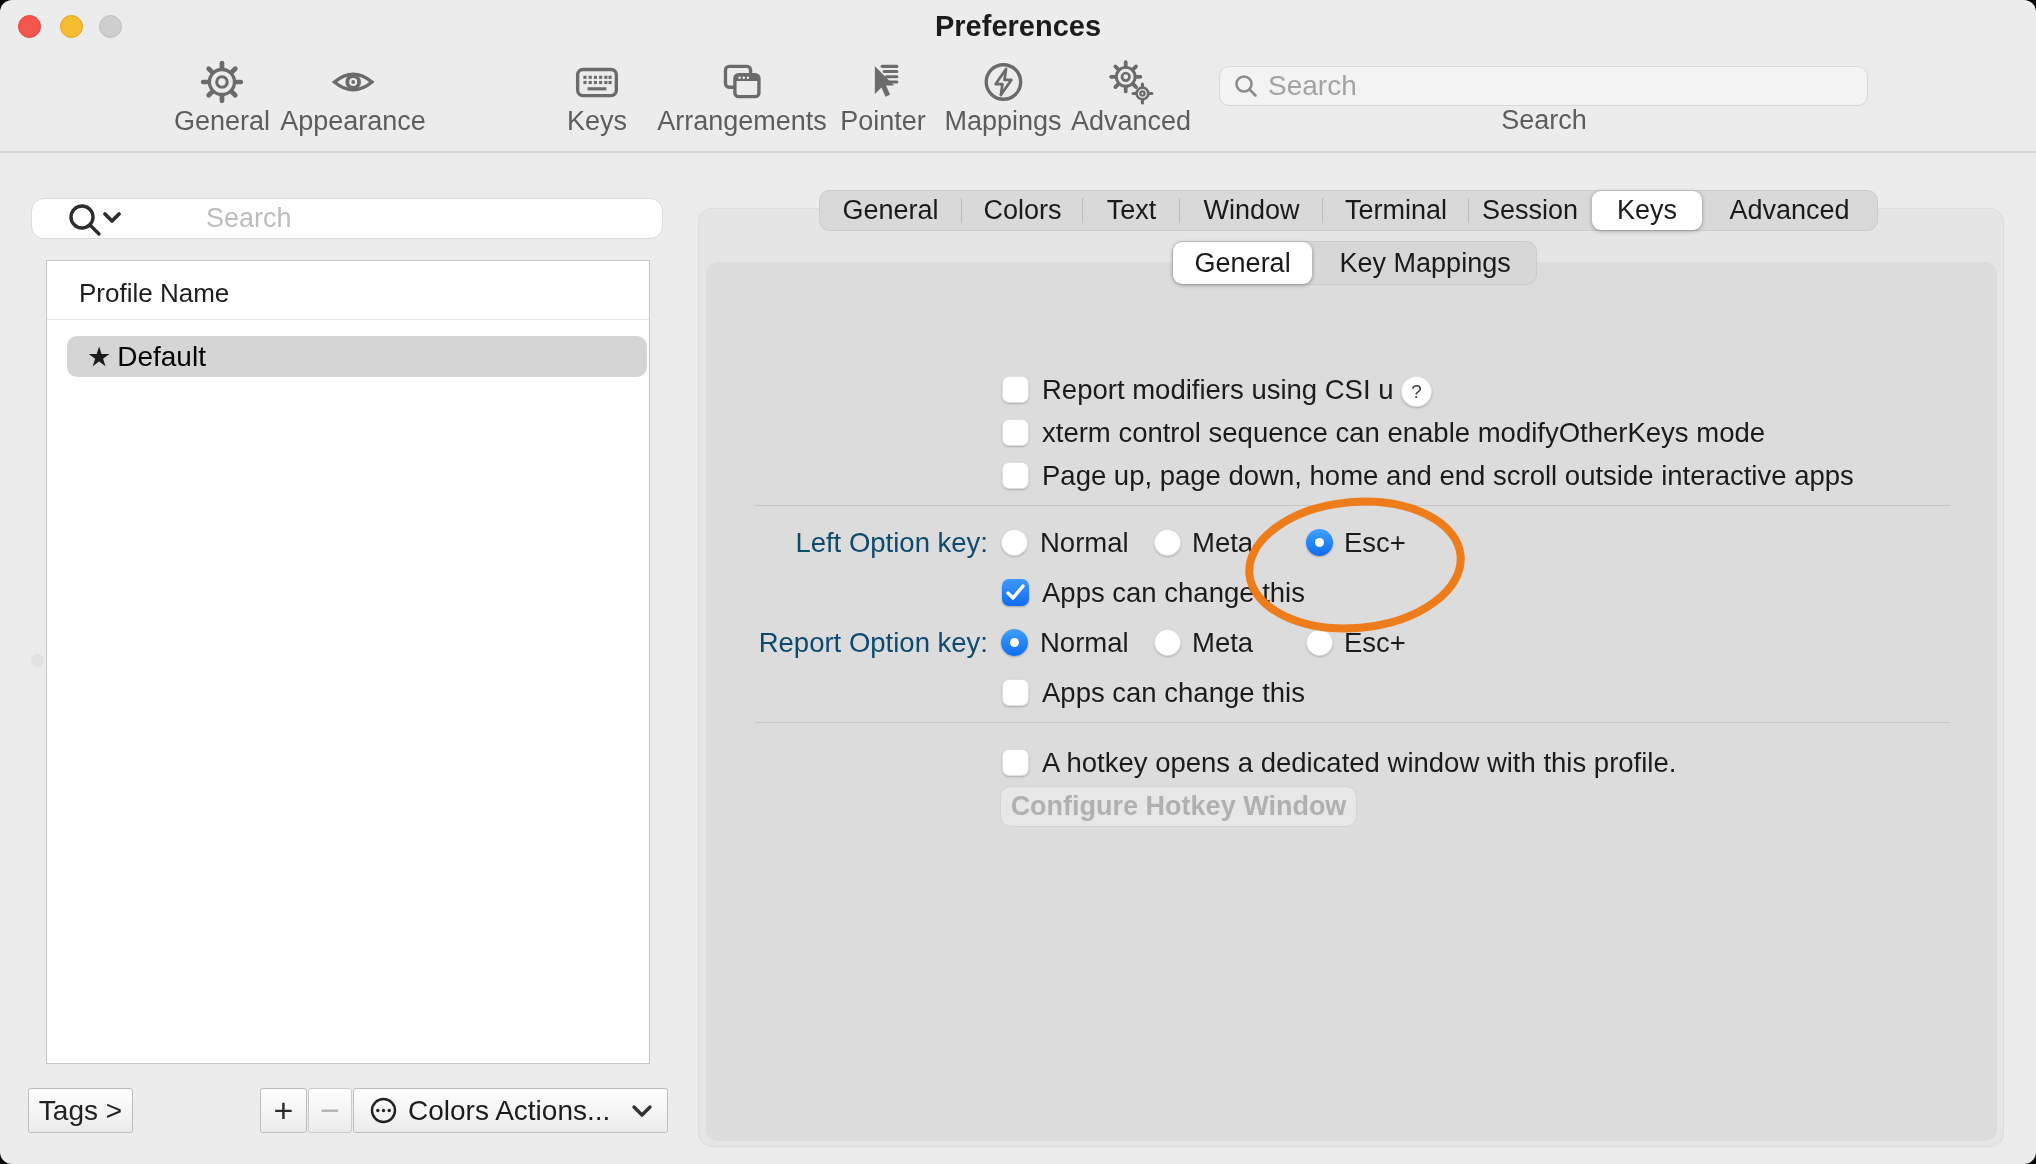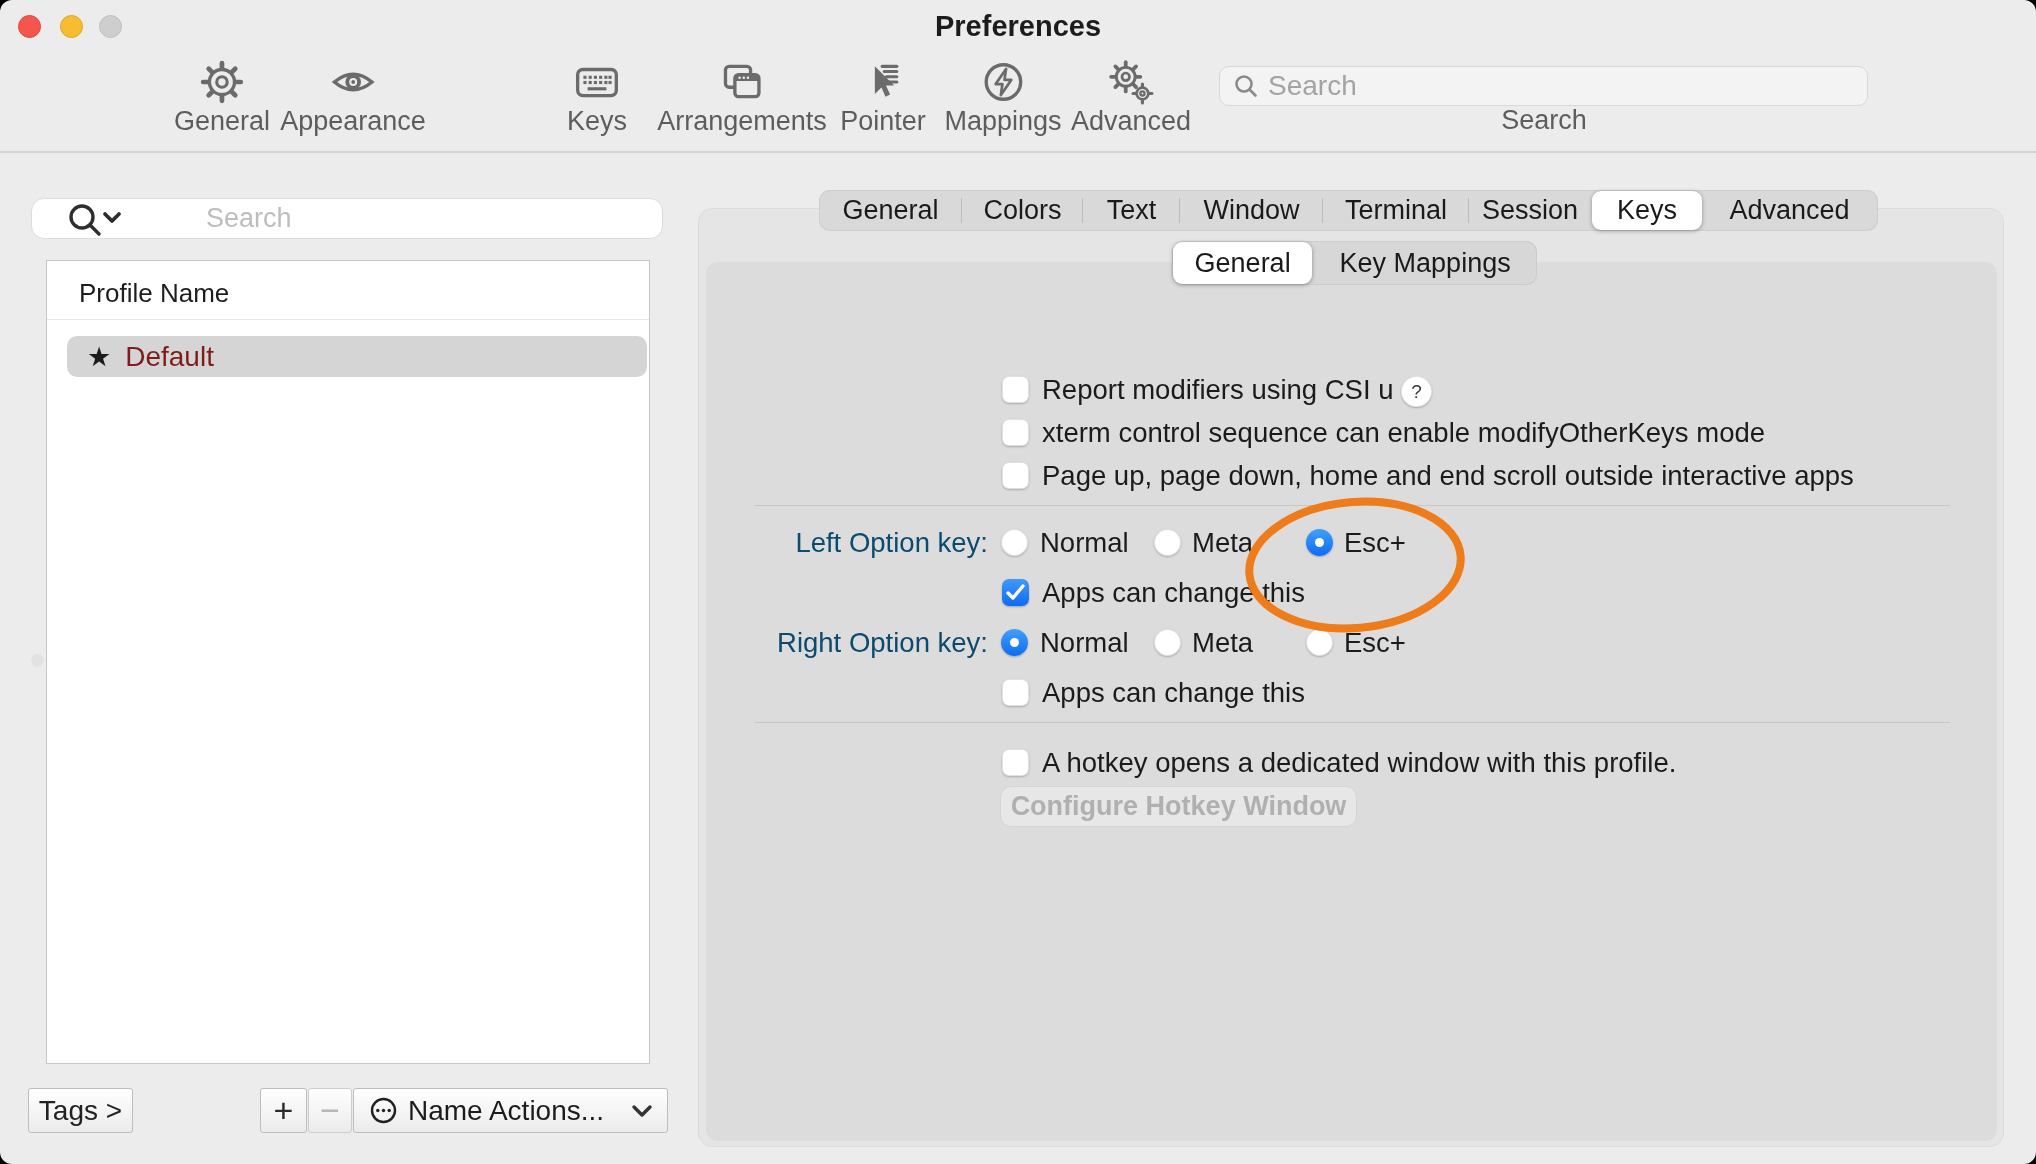--- a/index.html
+++ b/index.html
@@ -25,21 +25,21 @@
   .toolbar-divider{position:absolute;left:0;top:151px;width:100%;height:2px;background:#d3d3d3;}
 
   
   .sb-search{position:absolute;left:31px;top:198px;width:632px;height:41px;background:#fff;border:1.5px solid #dcdcdc;border-radius:13px;display:flex;align-items:center;padding-left:30px;}
   .sb-search .ph{font-size:27px;color:#bdbdbd;margin-left:42px;}
   .plist{position:absolute;left:46px;top:260px;width:604px;height:804px;background:#fff;border:1px solid #c6c6c6;}
   .plist-header{position:absolute;left:32px;top:17px;font-size:26px;color:#1d1d1f;}
   .plist-hdiv{position:absolute;left:0;top:58px;width:100%;height:1px;background:#e8e8e8;}
   .prow{position:absolute;left:20px;top:75px;width:580px;height:41px;background:#d5d5d5;border-radius:10px;display:flex;align-items:center;}
   .prow .star{font-size:27px;color:#1c1c1c;margin-left:20px;}
-  .prow .pname{font-size:28px;color:#7f1d1d;margin-left:14px;}
+  .prow .pname{font-size:28px;color:#000000;margin-left:6px;}
   .edge-dot{position:absolute;left:31px;top:654px;width:13px;height:13px;border-radius:50%;background:#e2e2e2;}
 
   .mbtn{position:absolute;top:1082px;height:45px;border:1.5px solid #bdbdbd;background:linear-gradient(#ffffff,#ebebeb);border-radius:3px;display:flex;align-items:center;justify-content:center;font-size:28px;color:#222;margin-top:6px;}
   .btn-tags{left:28px;width:105px;}
   .btn-plus{left:260px;width:47px;font-size:34px;font-weight:300;color:#2b2b2b;}
   .btn-minus{left:308px;width:44px;border-color:#cccccc;color:#b5b5b5;font-size:34px;font-weight:300;}
   .btn-popup{left:353px;width:315px;justify-content:flex-start;padding-left:16px;}
   .btn-popup .oa-label{margin-left:11px;font-size:28px;color:#1c1c1c;}
   .btn-popup .chev{position:absolute;right:14px;}
 
@@ -226,21 +226,21 @@
   <div class="mbtn btn-minus">−</div>
   <div class="mbtn btn-popup">
     <svg width="27" height="27" viewBox="0 0 27 27" fill="none" stroke="#222" stroke-width="2.4">
       <circle cx="13.5" cy="13.5" r="11.5"></circle>
       <g fill="#222" stroke="none">
           <circle cx="7.8" cy="13.5" r="1.7"></circle>
           <circle cx="13.5" cy="13.5" r="1.7"></circle>
           <circle cx="19.2" cy="13.5" r="1.7"></circle>
         </g>
     </svg>
-    <span class="oa-label">Name Actions...</span>
+    <span class="oa-label">Colors Actions...</span>
     <svg class="chev" width="22" height="14" viewBox="0 0 22 14" fill="none" stroke="#333" stroke-width="3.4" stroke-linecap="round" stroke-linejoin="round">
       <path d="M3 3 l8 8 8 -8"></path>
     </svg>
   </div>
 
   <div class="panel-outer"></div>
   <div class="panel-inner"></div>
 
   <div class="seg-bar tabs-main">
     <div class="seg sep" style="width:143px">General</div>
@@ -286,21 +286,21 @@
   <div class="row" style="top:571px">
     <span class="cb checked" style="left:1002px">
         <svg width="21" height="19" viewBox="0 0 21 19" fill="none" stroke="#fff" stroke-width="3.4" stroke-linecap="round" stroke-linejoin="round">
           <path d="M3 10 l5 5 L18 3"></path>
         </svg>
       </span>
     <span class="lbl" style="left:1042px">Apps can change this</span>
   </div>
 
   <div class="row" style="top:621px">
-    <span class="opt-label">Right Option key:</span>
+    <span class="opt-label">Report Option key:</span>
     <span class="radio selected" style="left:1001px"></span>
     <span class="lbl" style="left:1040px">Normal</span>
     <span class="radio" style="left:1154px"></span>
     <span class="lbl" style="left:1192px">Meta</span>
     <span class="radio" style="left:1306px"></span>
     <span class="lbl" style="left:1344px">Esc+</span>
   </div>
   <div class="row" style="top:671px">
     <span class="cb" style="left:1002px"></span>
     <span class="lbl" style="left:1042px">Apps can change this</span>

